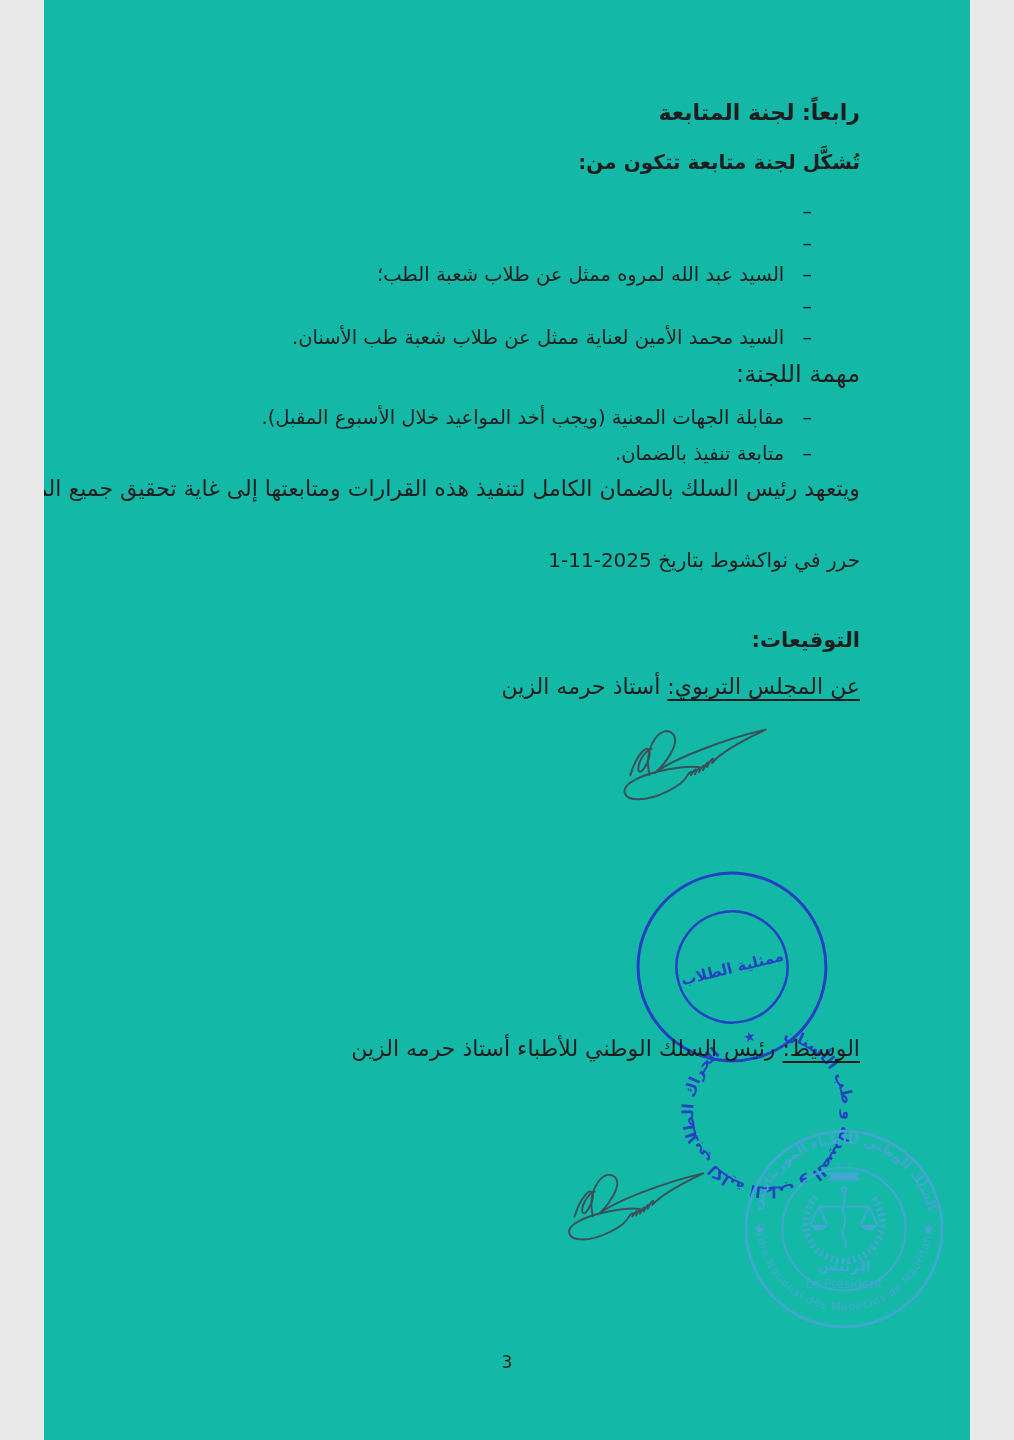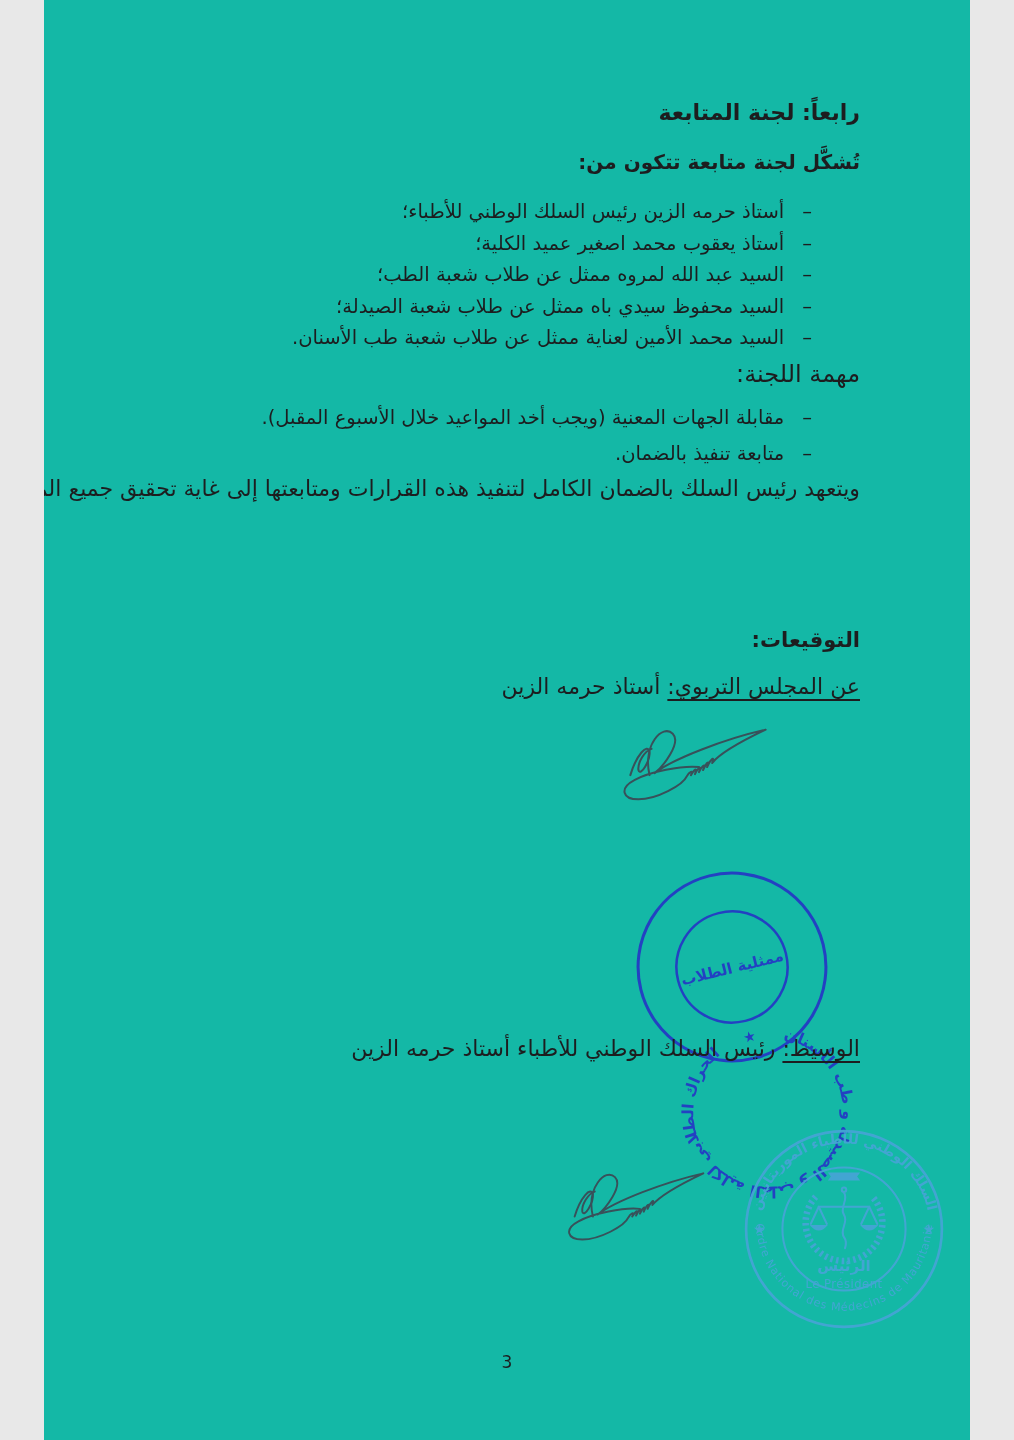--- a/index.html
+++ b/index.html
@@ -52,33 +52,30 @@
 
 <div class="page">
 
   <h1 class="abs section-title">رابعاً: لجنة المتابعة</h1>
 
   <p class="abs intro">تُشكَّل لجنة متابعة تتكون من:</p>
 
   <ul class="abs doc-list committee-list">
     <li>
       <span class="dash">–</span>
-      <span>أستاذ حرمه الزين رئيس السلك الوطني للأطباء؛</span>
     </li>
     <li>
       <span class="dash">–</span>
-      <span>أستاذ يعقوب محمد اصغير عميد الكلية؛</span>
     </li>
     <li>
       <span class="dash">–</span>
       <span>السيد عبد الله لمروه ممثل عن طلاب شعبة الطب؛</span>
     </li>
     <li>
       <span class="dash">–</span>
-      <span>السيد محفوظ سيدي باه ممثل عن طلاب شعبة الصيدلة؛</span>
     </li>
     <li>
       <span class="dash">–</span>
       <span>السيد محمد الأمين لعناية ممثل عن طلاب شعبة طب الأسنان.</span>
     </li>
   </ul>
 
   <p class="abs mission-label">مهمة اللجنة:</p>
 
   <ul class="abs doc-list mission-list">
@@ -87,20 +84,21 @@
       <span>مقابلة الجهات المعنية (ويجب أخد المواعيد خلال الأسبوع المقبل).</span>
     </li>
     <li>
       <span class="dash">–</span>
       <span>متابعة تنفيذ بالضمان.</span>
     </li>
   </ul>
 
   <p class="abs pledge">ويتعهد رئيس السلك بالضمان الكامل لتنفيذ هذه القرارات ومتابعتها إلى غاية تحقيق جميع المطالب.</p>
 
+  <p class="abs date-line">حرر في نواكشوط بتاريخ 2025-11-1</p>
 
   <h2 class="abs signatures-heading">التوقيعات:</h2>
 
   <p class="abs sig-line council-line">
     <span class="underlined">عن المجلس التربوي:</span><span class="value">أستاذ حرمه الزين</span>
   </p>
 
   <svg class="abs signature-1" viewBox="0 0 200 108" aria-hidden="true">
     <g fill="none" stroke="#3d4350" stroke-width="2" stroke-linecap="round" stroke-linejoin="round" opacity="0.88">
       <path d="M34 66 C40 46 51 34 53 43 C54 51 44 68 42 61 C41 54 48 42 55 40"></path>

